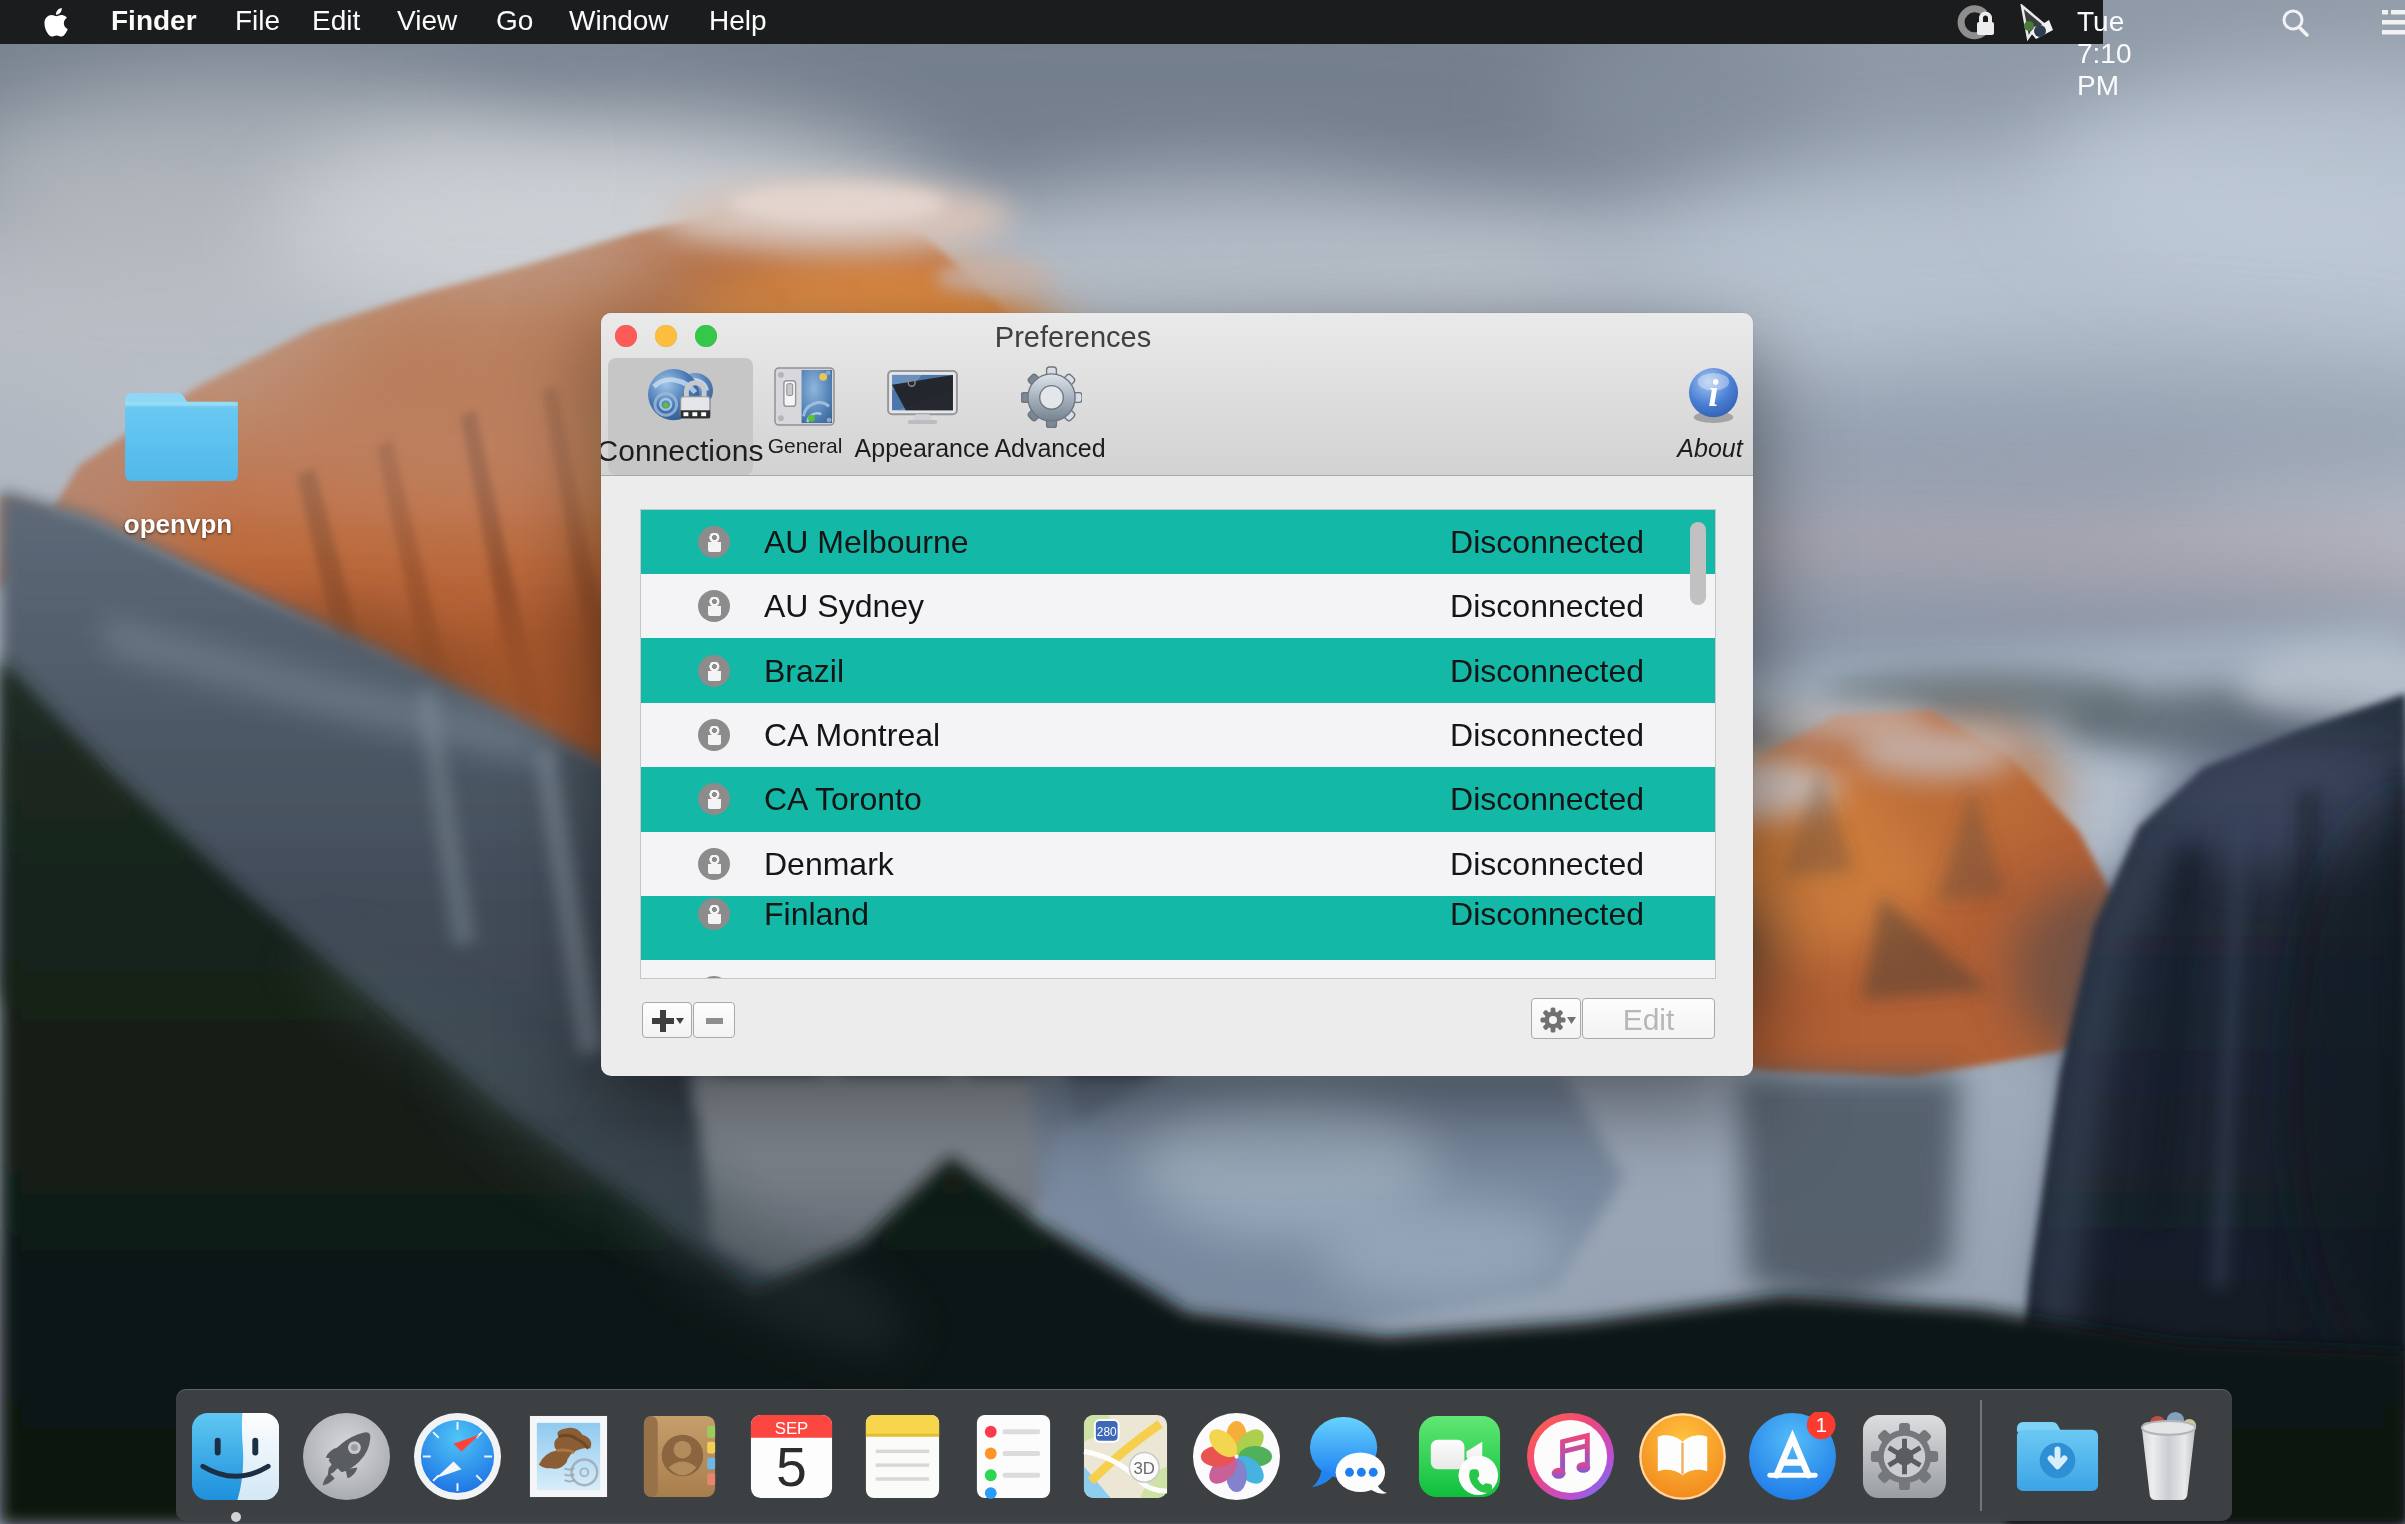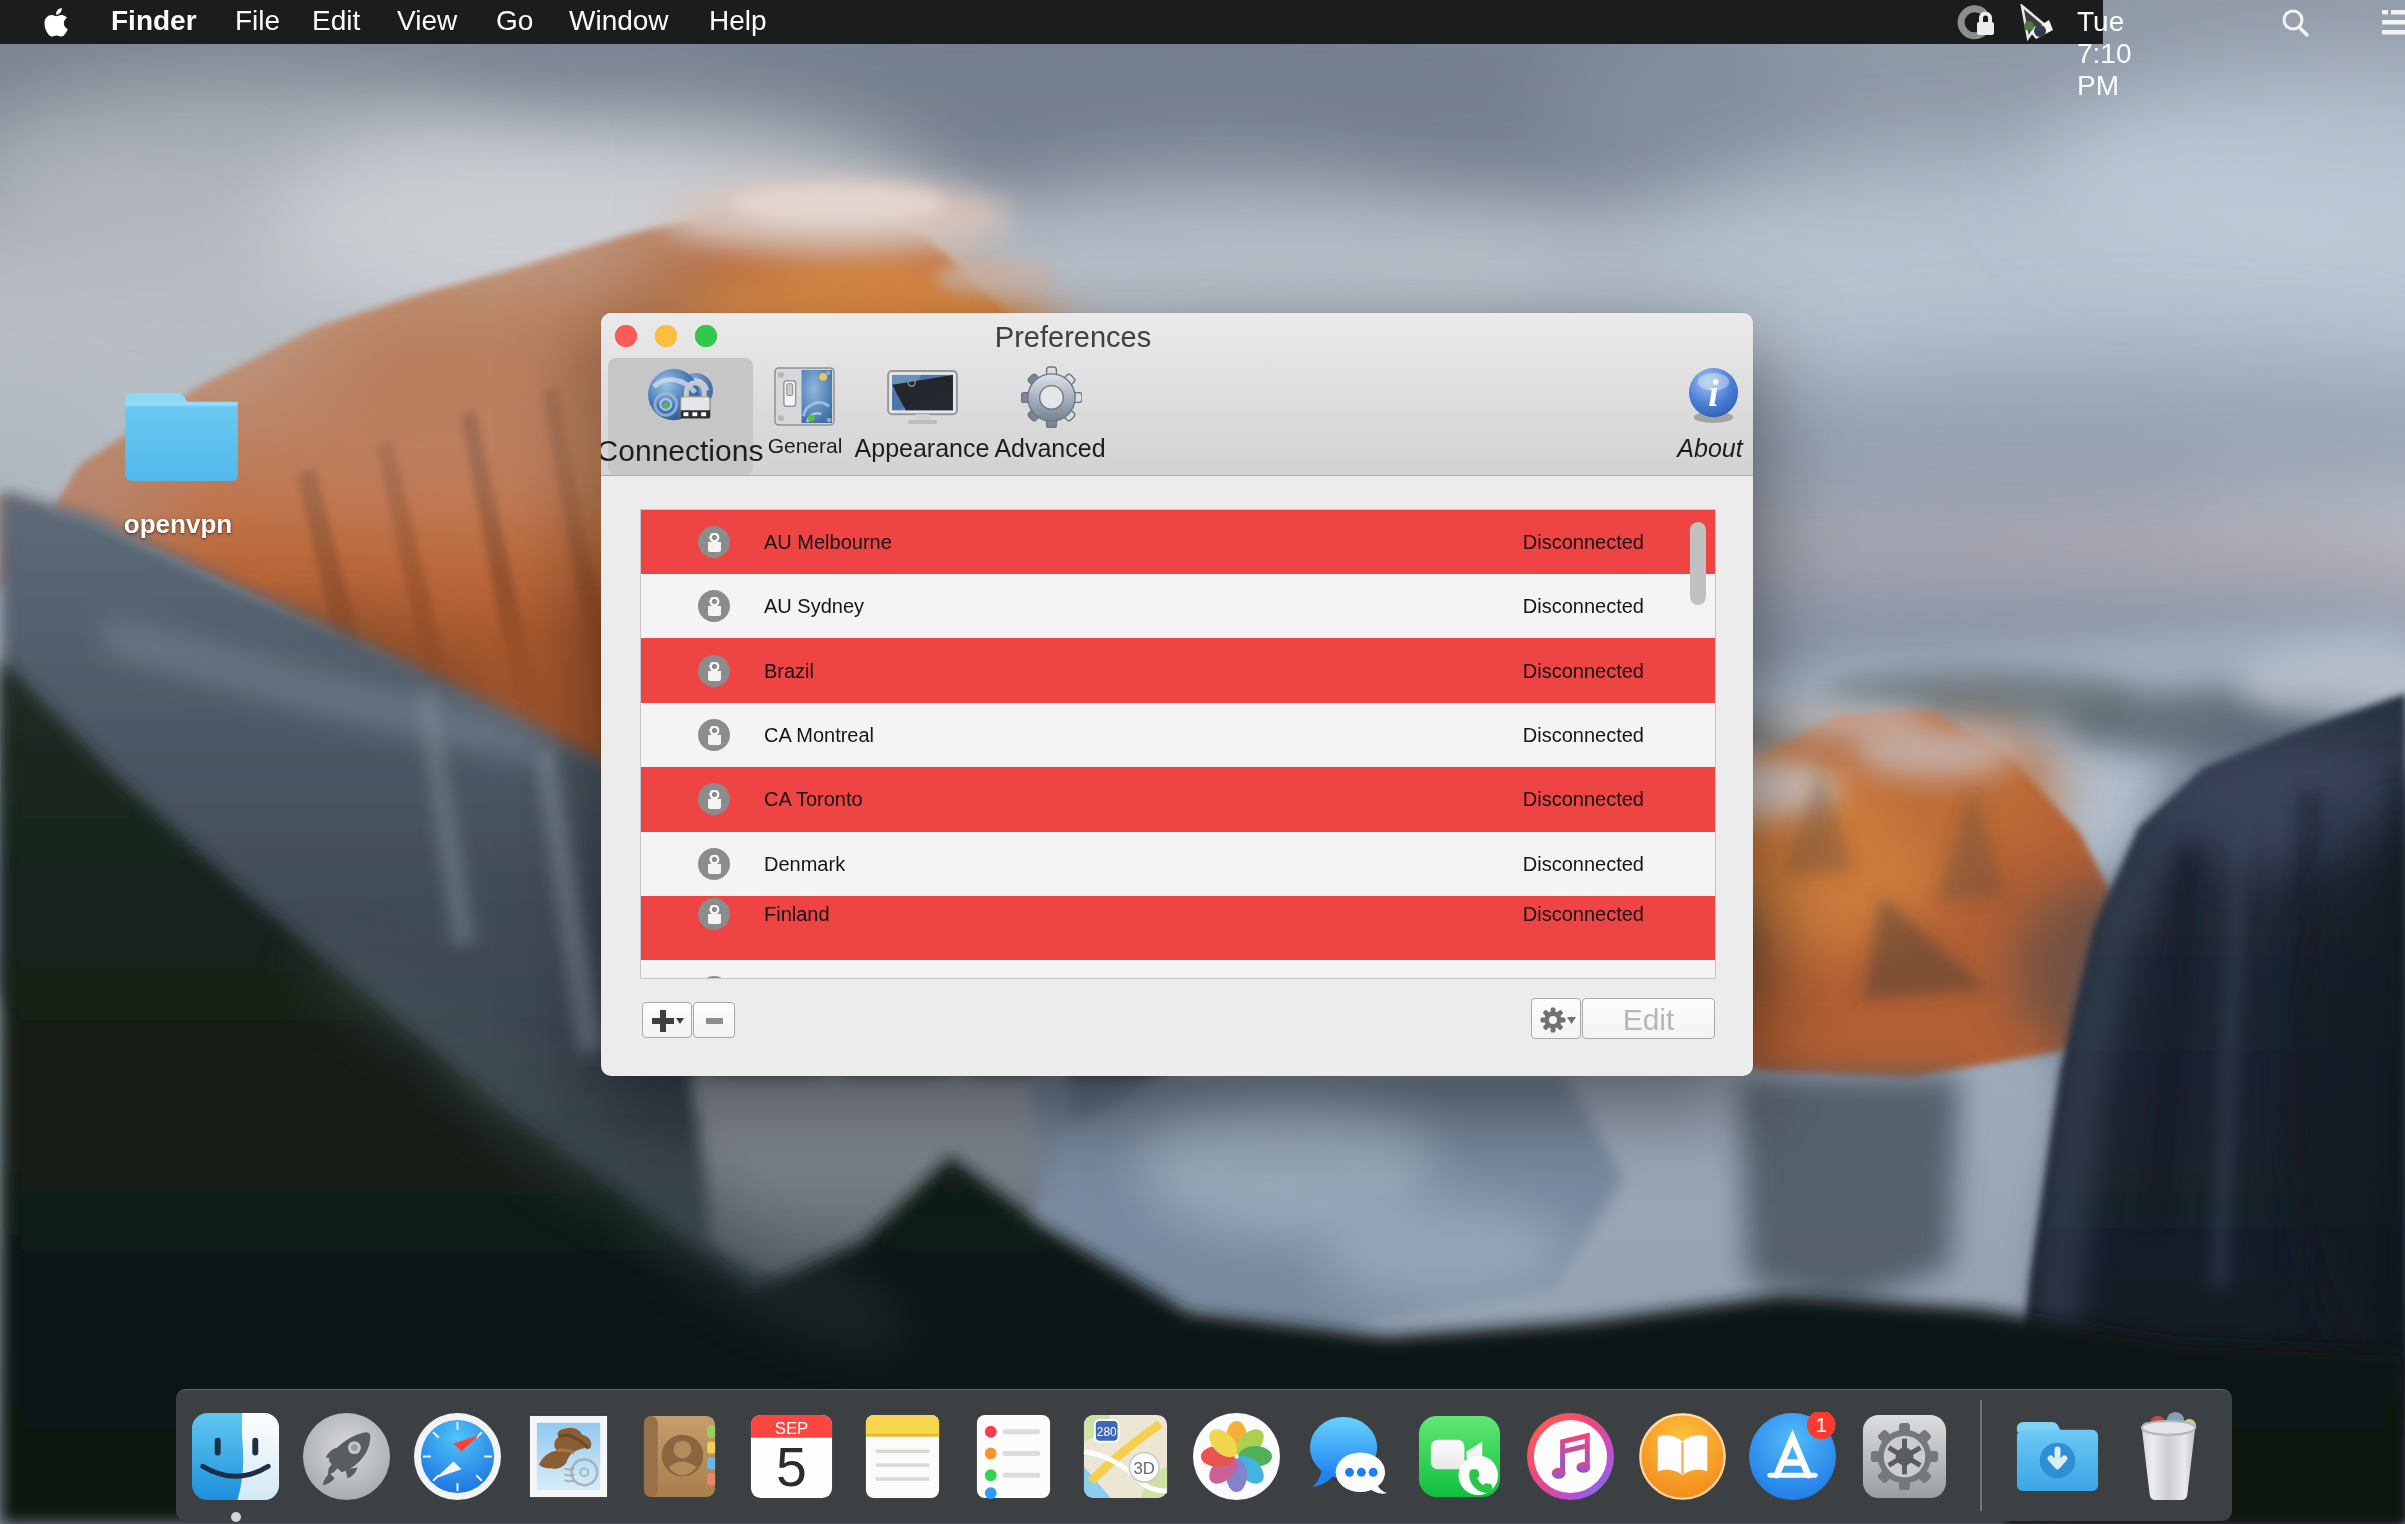--- a/index.html
+++ b/index.html
@@ -323,21 +323,21 @@
     <ellipse cx="28" cy="17" rx="16" ry="9" fill="#fff" opacity="0.35"></ellipse>
     <text x="28" y="42" text-anchor="middle" font-family="Liberation Serif,serif" font-style="italic" font-weight="bold" font-size="38" fill="#fff">i</text>
   </svg>
 
   <div class="abs" style="left:-10px;top:121px;width:178px;text-align:center;font-size:30px;color:#1d1d1d;">Connections</div>
   <div class="abs" style="left:115px;top:121px;width:178px;text-align:center;font-size:21px;color:#1d1d1d;">General</div>
   <div class="abs" style="left:232px;top:121px;width:178px;text-align:center;font-size:25px;color:#1d1d1d;">Appearance</div>
   <div class="abs" style="left:360px;top:121px;width:178px;text-align:center;font-size:25px;color:#1d1d1d;">Advanced</div>
   <div class="abs" style="left:1020px;top:121px;width:178px;text-align:center;font-size:25px;color:#1d1d1d;font-style:italic;">About</div>
 
-  <div class="abs" style="left:39px;top:196px;width:1074px;height:468px;border:1px solid #c6c6c6;background:#ef4444;overflow:hidden;font-size:20px;color:#151515;">
+  <div class="abs" style="left:39px;top:196px;width:1074px;height:468px;border:1px solid #c6c6c6;background:#14b8a6;overflow:hidden;font-size:32px;color:#151515;">
     <div class="abs row" style="top:0">
           <span class="nm">AU Melbourne</span>
           <span class="st">Disconnected</span>
         </div>
     <div class="abs row" style="top:64px;background:#f4f4f6">
           <span class="nm">AU Sydney</span>
           <span class="st">Disconnected</span>
         </div>
     <div class="abs row" style="top:129px">
           <span class="nm">Brazil</span>

